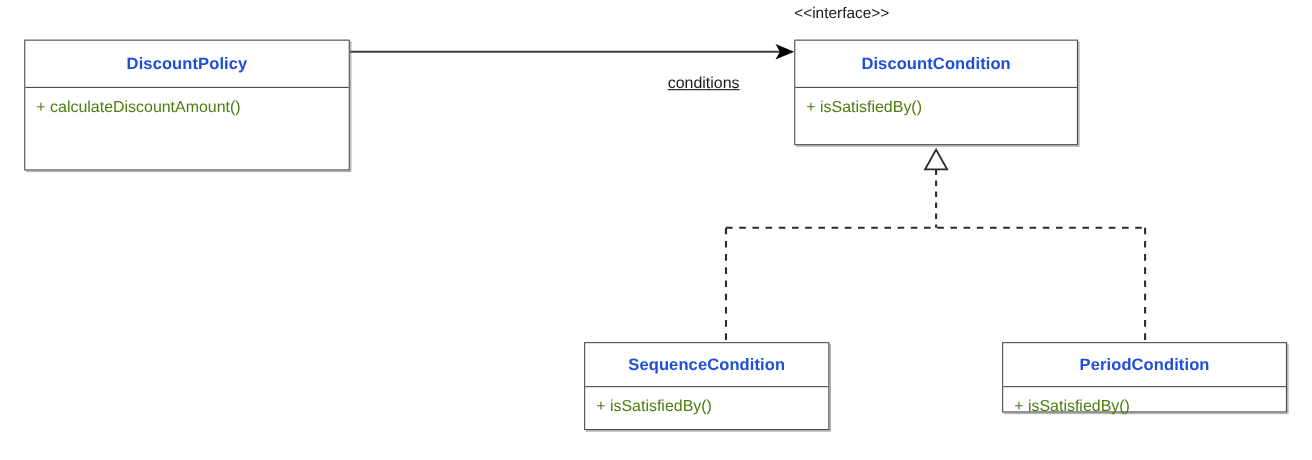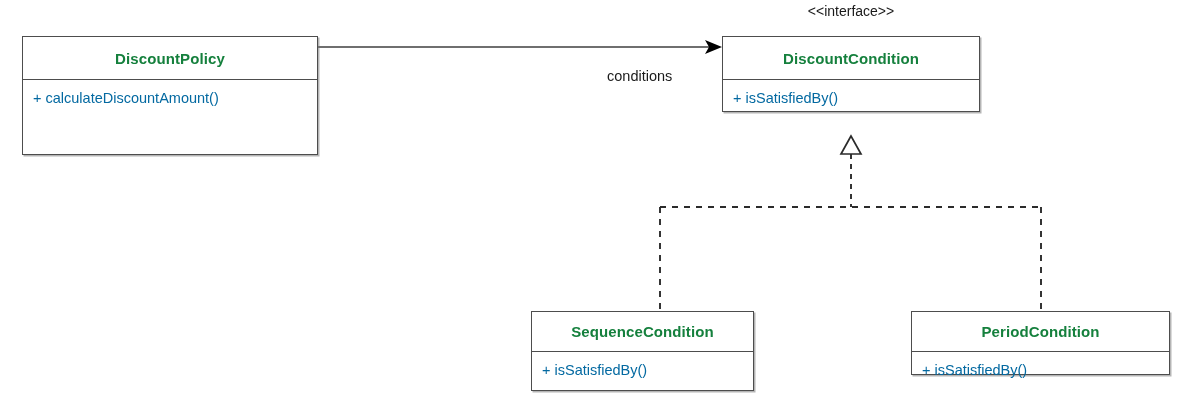--- a/index.html
+++ b/index.html
@@ -35,59 +35,58 @@
     box-shadow: 1.5px 1.5px 0 0 rgba(120,120,120,0.55);
   }
   .uml-name-row {
     box-sizing: border-box;
     display: flex;
     align-items: center;
     justify-content: center;
     border-bottom: 1.6px solid #4d4d4d;
     font-weight: bold;
     font-size: 15px;
-    color: #15803d;
+    color: #1d4ed8;
     letter-spacing: 0.1px;
   }
   .uml-members {
     box-sizing: border-box;
     padding: 8px 10px 0 10px;
     font-size: 14.5px;
-    color: #0369a1;
+    color: #4d7c0f;
     line-height: 1.45;
   }
   .uml-member {
     white-space: nowrap;
   }
   .stereotype {
     position: absolute;
     font-size: 14px;
     color: #1a1a1a;
-    text-align: center;
     white-space: nowrap;
   }
   .edge-label {
     position: absolute;
     font-size: 14.5px;
     color: #1a1a1a;
     white-space: nowrap;
   }
 
   
   #class-discount-policy { left: 22px;  top: 36px;  width: 296px; height: 119px; }
   #class-discount-policy .uml-name-row { height: 43px; }
-  #class-discount-condition { left: 722px; top: 36px;  width: 258px; height: 76px; }
+  #class-discount-condition { left: 722px; top: 36px;  width: 258px; height: 96px; }
   #class-discount-condition .uml-name-row { height: 43px; }
   #class-sequence-condition { left: 531px; top: 311px; width: 223px; height: 80px; }
   #class-sequence-condition .uml-name-row { height: 40px; }
   #class-period-condition  { left: 911px; top: 311px; width: 259px; height: 64px; }
   #class-period-condition .uml-name-row { height: 40px; }
 
   #stereotype-interface { left: 722px; top: 3px; width: 258px; }
-  #label-conditions { left: 607px; top: 68px; }
+  #label-conditions { left: 607px; top: 68px; text-decoration: underline; }
 </style>
 </head>
 <body>
 
 <div id="diagram-canvas">
 
   <svg class="edge-layer" viewBox="0 0 1193 418" width="1193" height="418">
 
     <g>
       <line x1="318" y1="47" x2="714" y2="47" stroke="#3f3f3f" stroke-width="1.7"></line>

